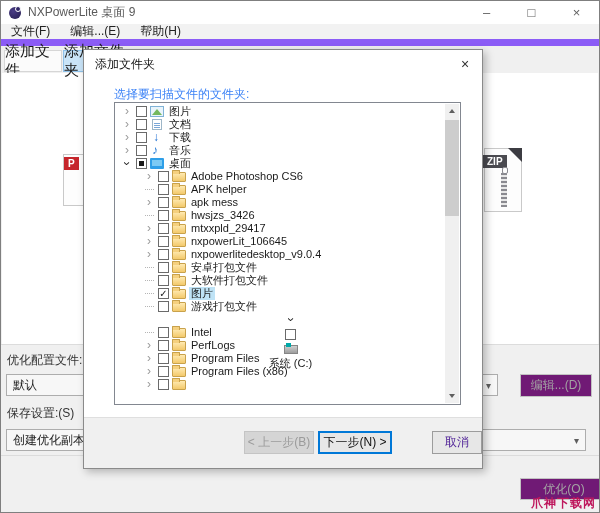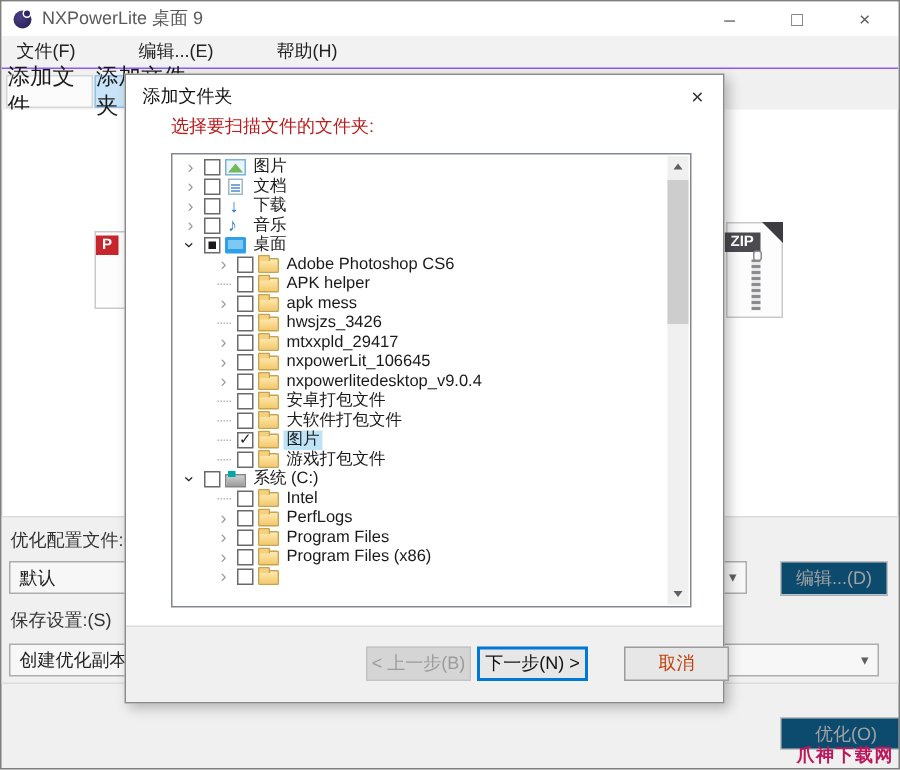--- a/index.html
+++ b/index.html
@@ -7,21 +7,21 @@
   body{font-family:"Liberation Sans","DejaVu Sans",sans-serif;background:#f0f0f0;position:relative;
        border:1px solid #7f7f7f;overflow:hidden;font-size:12px;color:#1a1a1a}
 
   
   .titlebar{position:absolute;left:0;top:0;right:0;height:23px;background:#fff;display:flex;align-items:center;padding-left:8px}
   .appicon{width:12px;height:12px;border-radius:50%;background:radial-gradient(circle at 35% 35%,#4a3d86,#241d4e);position:relative;flex:none}
   .appicon::after{content:"";position:absolute;right:0px;top:-1px;width:4px;height:4px;border-radius:50%;background:#2e2566;border:1px solid #fff}
   .apptitle{margin-left:7px;color:#5a5a5a;font-size:12px}
   .wincontrols{margin-left:auto;display:flex;height:100%}
   .wincontrols span{width:45px;display:flex;align-items:center;justify-content:center;color:#5f5f5f;font-size:13px}
-  .menubar{position:absolute;left:0;top:23px;right:0;height:22px;background:#f2f2f2;display:flex;align-items:center;gap:42px;padding-left:10px;border-bottom:1px solid #8b5cf6}
+  .menubar{position:absolute;left:0;top:23px;right:0;height:22px;background:#f2f2f2;display:flex;align-items:center;gap:20px;padding-left:10px;border-bottom:7px solid #8b5cf6}
   .menubar span{color:#222}
   .toolbar{position:absolute;left:0;top:45px;right:0;height:27px;background:#f0f0f0}
   .tab{position:absolute;top:4px;height:22px;display:flex;align-items:center;justify-content:center;font-size:15px}
   .tab1{left:3px;width:58px;background:#fbfbfb;border:1px solid #d6d6d6}
   .tab2{left:62px;width:72px;background:#c9e4f8;border:1px solid #8fc1e9;z-index:1}
 
   .content{position:absolute;left:1px;right:1px;top:72px;height:271px;background:#fff}
 
   
   .fileicon{position:absolute;width:38px;height:52px;background:#fdfdfd;border:1px solid #c9c9c9;z-index:1}
@@ -32,29 +32,29 @@
   .zip .badge{background:#4a4a50;left:-2px;top:6px}
   .zip::before{content:"";position:absolute;right:-1px;top:-1px;border-style:solid;border-width:0 14px 14px 0;border-color:transparent #3c3c42 transparent transparent}
   .zipper{position:absolute;left:16px;top:24px;width:6px;height:34px;background:repeating-linear-gradient(#8a8a90 0 2px,#e8e8e8 2px 4px)}
   .zipper::before{content:"";position:absolute;left:1px;top:-6px;width:4px;height:5px;border:1px solid #8a8a90;border-radius:2px;background:#fdfdfd}
 
   
   .bottompanel{position:absolute;left:0;right:0;top:343px;height:112px;background:#f0f0f0;border-top:1px solid #dcdcdc;border-bottom:1px solid #dcdcdc}
   .flabel{position:absolute;font-size:12px;color:#333}
   .combo{position:absolute;height:22px;background:#f7f7f7;border:1px solid #adadad;display:flex;align-items:center;padding:0 6px;font-size:12px;color:#222}
   .combo .chev{margin-left:auto;color:#5f5f5f;font-size:10px}
-  .gbtn{position:absolute;height:23px;background:#0c4a6e;border:1px solid #c2c2c2;color:#a3a3a3;display:flex;align-items:center;justify-content:center;font-size:12px}
+  .gbtn{position:absolute;height:23px;background:#701a75;border:1px solid #c2c2c2;color:#a3a3a3;display:flex;align-items:center;justify-content:center;font-size:12px}
   .watermark{position:absolute;right:3px;bottom:0px;font-size:12px;font-weight:bold;color:#be185d;letter-spacing:1px;z-index:20}
 
   
   .dialog{position:absolute;left:82px;top:48px;width:400px;height:420px;background:#fff;border:1px solid #8a8a8a;box-shadow:3px 3px 8px rgba(0,0,0,.25);z-index:10}
   .dlg-titlebar{position:absolute;left:0;top:0;right:0;height:28px;background:#fff;display:flex;align-items:center}
   .dlg-title{margin-left:11px;font-size:12px;color:#111}
   .dlg-close{margin-left:auto;width:34px;height:100%;display:flex;align-items:center;justify-content:center;color:#333;font-size:14px}
-  .dlg-prompt{position:absolute;left:30px;top:26px;font-size:12px;color:#b91c1c}
+  .dlg-prompt{position:absolute;left:30px;top:36px;font-size:12px;color:#3b82f6}
   .tree{position:absolute;left:30px;top:52px;width:347px;height:303px;background:#fff;border:1px solid #828790;overflow:hidden;padding-top:2px}
   .trow{display:flex;align-items:center;height:13px;gap:3px;font-size:11px;line-height:13px;white-space:nowrap}
   .exp{width:12px;height:13px;flex:none;position:relative}
   .exp.collapsed::before{content:"\203A";position:absolute;left:4px;top:0;font-size:12px;color:#9a9a9a;line-height:12px}
   .exp.expanded::before{content:"\203A";position:absolute;left:4px;top:0;font-size:12px;color:#1a1a1a;line-height:12px;transform:rotate(90deg);transform-origin:40% 50%}
   .exp.none::before{content:"";position:absolute;left:2px;top:6px;width:9px;border-top:1px dotted #b5b5b5}
   .cb{width:11px;height:11px;border:1px solid #6a6a6a;background:#fff;flex:none;display:flex;align-items:center;justify-content:center}
   .cb.ind::after{content:"";width:5px;height:5px;background:#1a1a1a}
   .cb.on::after{content:"\2713";font-size:10px;color:#1a1a1a;line-height:1}
   .tlabel{padding:0 2px}
@@ -83,21 +83,21 @@
   .sb-up{top:0}.sb-dn{bottom:0}
   .sb-up::before{content:"";border-left:3px solid transparent;border-right:3px solid transparent;border-bottom:4px solid #5f5f5f}
   .sb-dn::before{content:"";border-left:3px solid transparent;border-right:3px solid transparent;border-top:4px solid #5f5f5f}
   .sb-thumb{position:absolute;left:0;top:16px;width:14px;height:96px;background:#cdcdcd}
 
   
   .dlg-footer{position:absolute;left:0;right:0;bottom:0;height:51px;background:#f0f0f0;border-top:1px solid #dfdfdf}
   .dbtn{position:absolute;top:13px;height:23px;display:flex;align-items:center;justify-content:center;font-size:12px}
   .dbtn-back{left:160px;width:70px;background:#d5d5d5;border:1px solid #c4c4c4;color:#9b9b9b}
   .dbtn-next{left:234px;width:74px;background:#e7e7e7;border:2px solid #0078d7;color:#111}
-  .dbtn-cancel{left:332px;width:70px;background:#e7e7e7;border:1px solid #9c9c9c;color:#c2410c}
+  .dbtn-cancel{left:348px;width:50px;background:#e7e7e7;border:1px solid #9c9c9c;color:#4c1d95}
 </style>
 </head>
 <body>
 
 <div class="titlebar">
   <span class="appicon"></span>
   <span class="apptitle">NXPowerLite 桌面 9</span>
   <span class="wincontrols">
     <span>–</span>
     <span>□</span>
@@ -245,21 +245,21 @@
         <span class="cb on"></span>
         <span class="ticon ticon-folder"></span>
         <span class="tlabel sel">图片</span>
       </div>
       <div class="trow" style="padding-left: 28px;">
         <span class="exp none"></span>
         <span class="cb"></span>
         <span class="ticon ticon-folder"></span>
         <span class="tlabel">游戏打包文件</span>
       </div>
-      <div class="trow" style="padding-left: 6px;">
+      <div class="trow" style="padding-left: 6px; flex-direction: column;">
         <span class="exp expanded"></span>
         <span class="cb"></span>
         <span class="ticon ticon-drive"></span>
         <span class="tlabel">系统 (C:)</span>
       </div>
       <div class="trow" style="padding-left: 28px;">
         <span class="exp none"></span>
         <span class="cb"></span>
         <span class="ticon ticon-folder"></span>
         <span class="tlabel">Intel</span>

